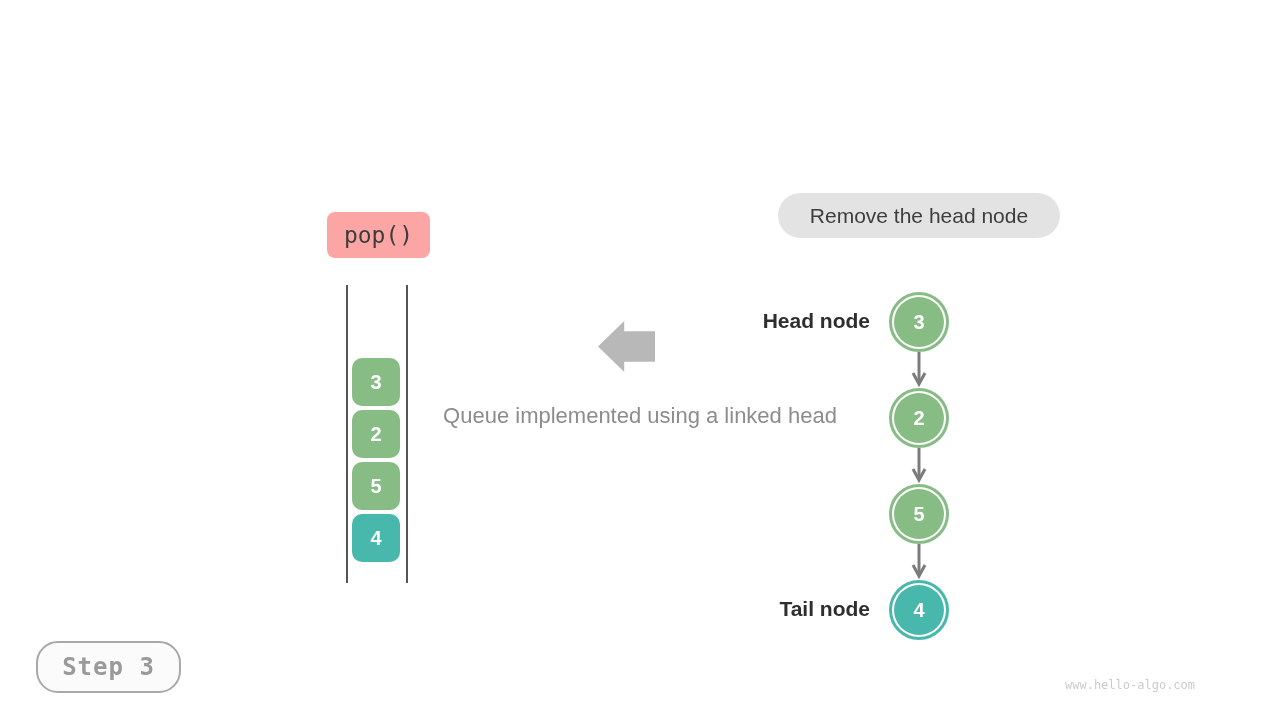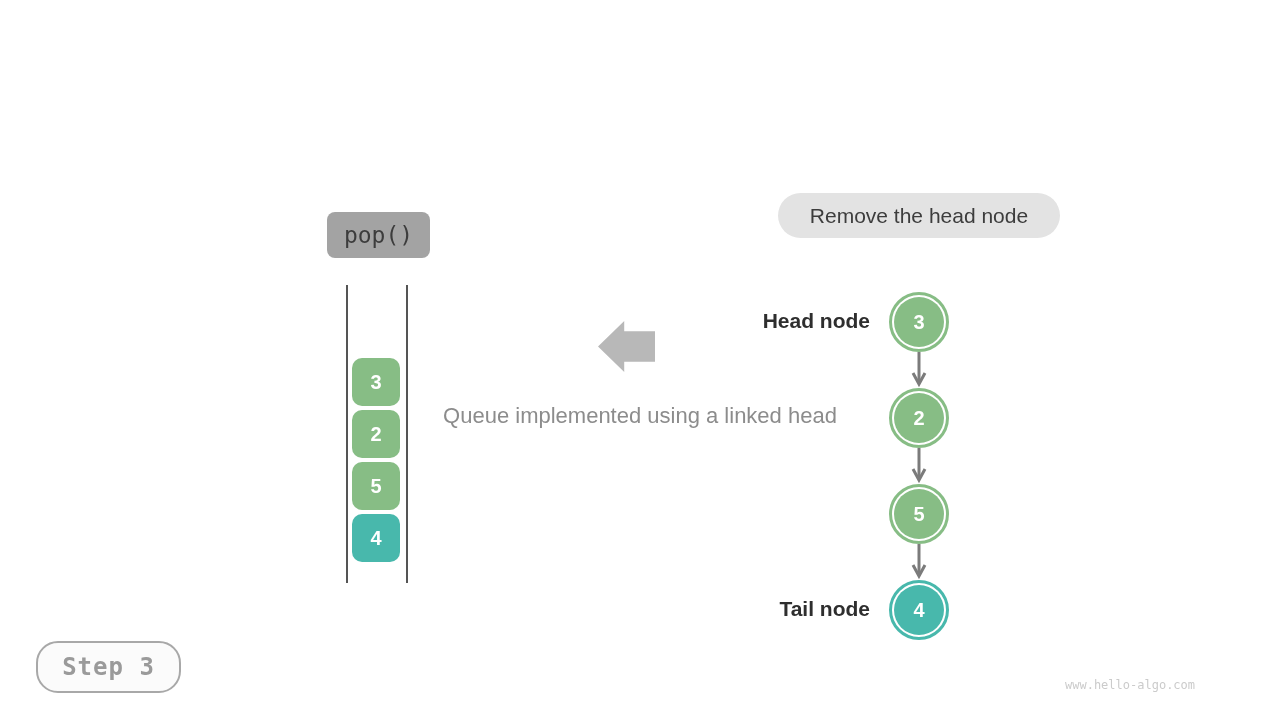--- a/index.html
+++ b/index.html
@@ -5,21 +5,21 @@
   html,body{margin:0;padding:0;background:#fff;}
   #canvas{
     position:relative;width:1280px;height:720px;background:#ffffff;overflow:hidden;
     font-family:"Liberation Sans",sans-serif;
   }
   .mono{font-family:"DejaVu Sans Mono","Liberation Mono",monospace;}
 
   
   .pill{
     position:absolute;display:flex;align-items:center;justify-content:center;
-    background:#a3a3a3;color:#3d3d3d;
+    background:#fca5a5;color:#3d3d3d;
   }
   #op-label{left:327px;top:212px;width:103px;height:46px;border-radius:8px;font-size:23px;color:#3c3c3c;}
   #annotation{left:778px;top:193px;width:282px;height:45px;border-radius:23px;font-size:21px;background:#e3e3e3;}
 
   
   .rail{position:absolute;top:285px;width:2px;height:298px;background:#555555;}
   #rail-left{left:346px;}
   #rail-right{left:406px;}
 
   .stack{position:absolute;left:352px;top:358px;width:48px;display:flex;flex-direction:column;gap:4px;}

